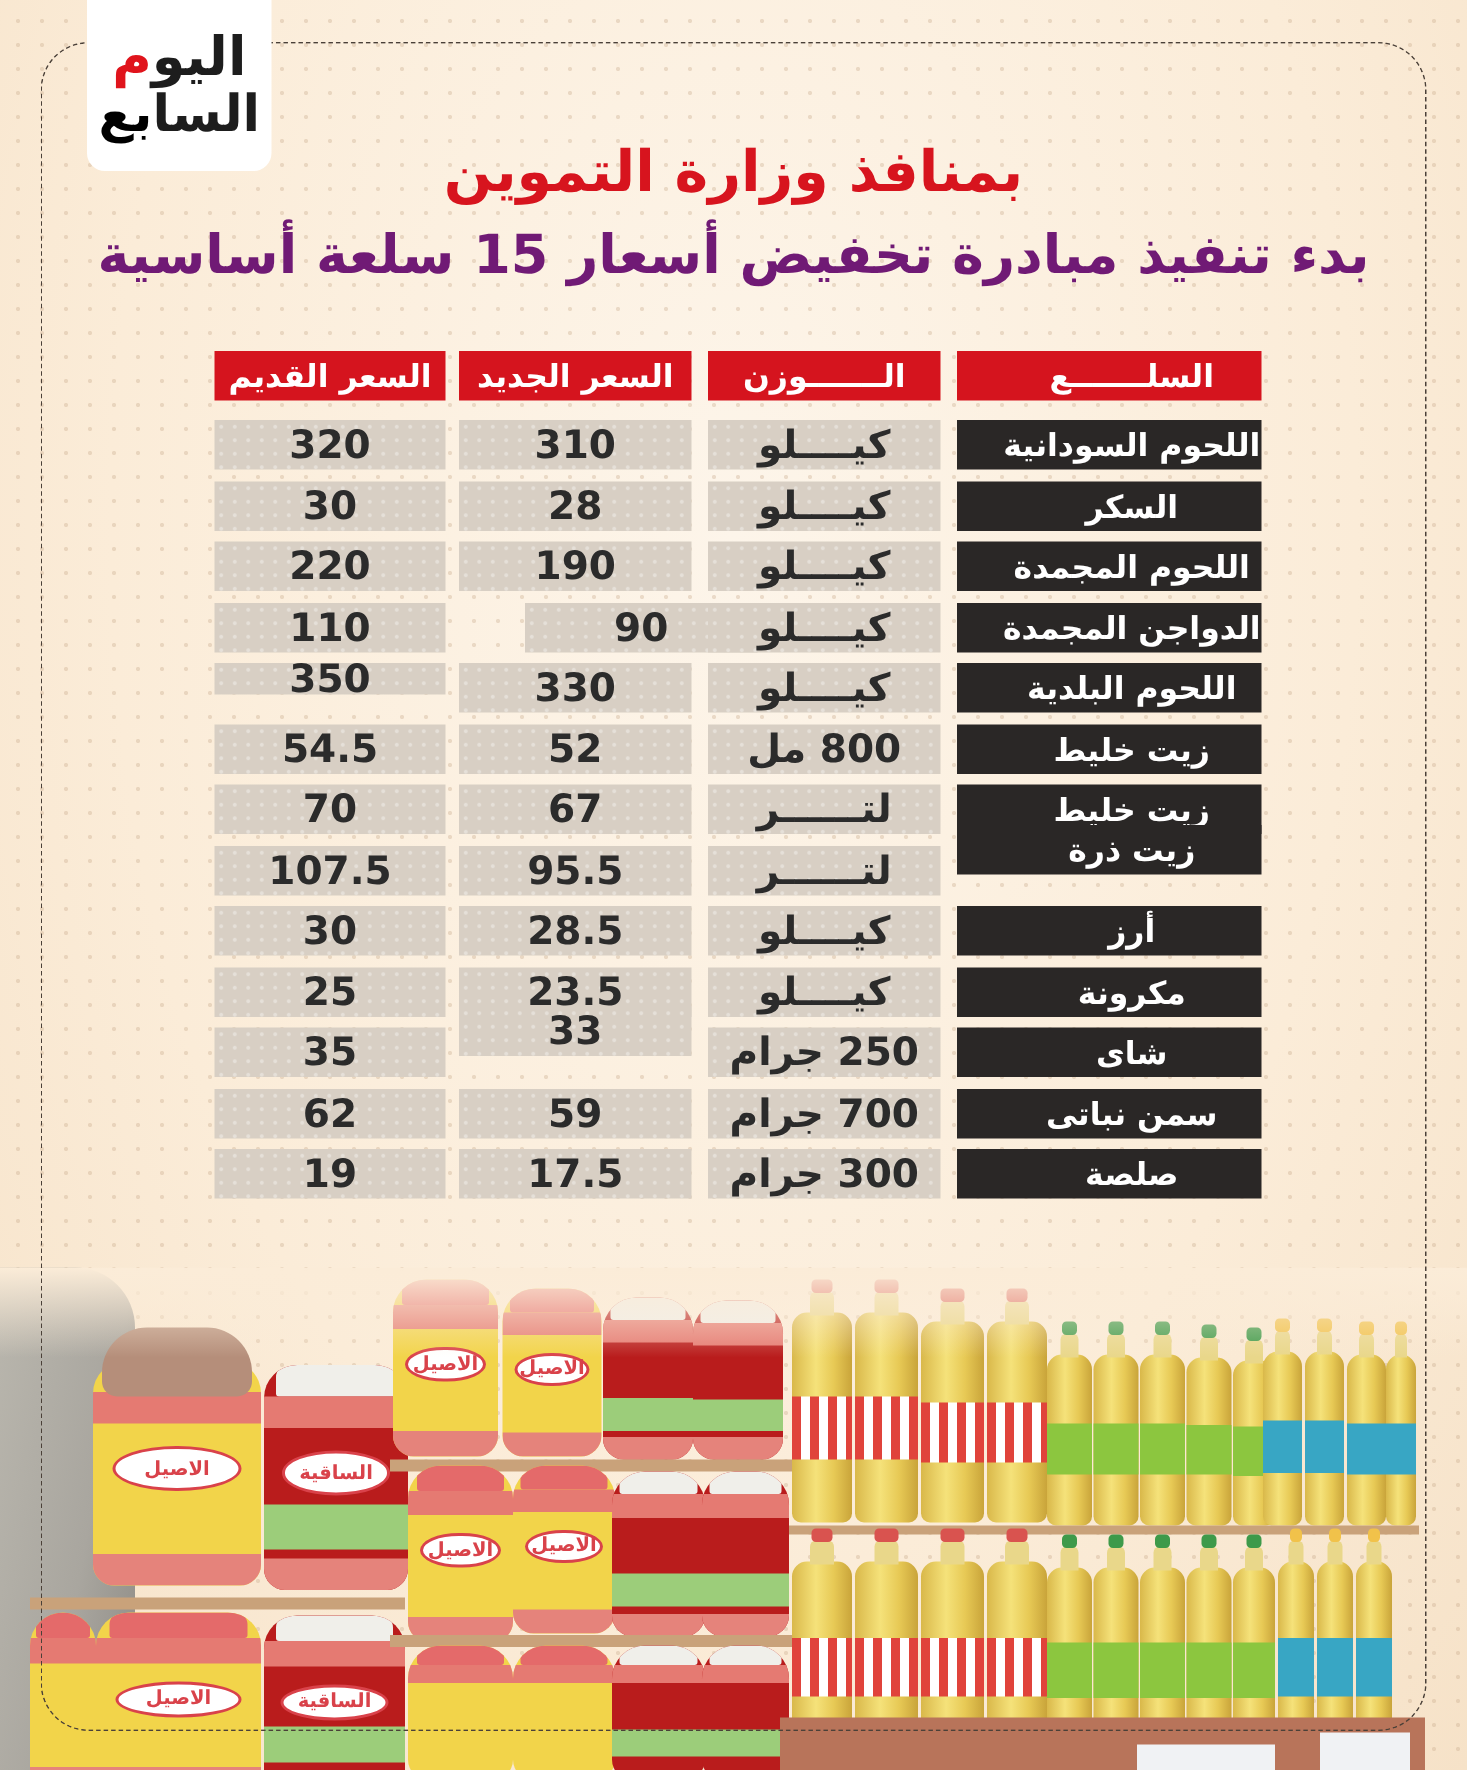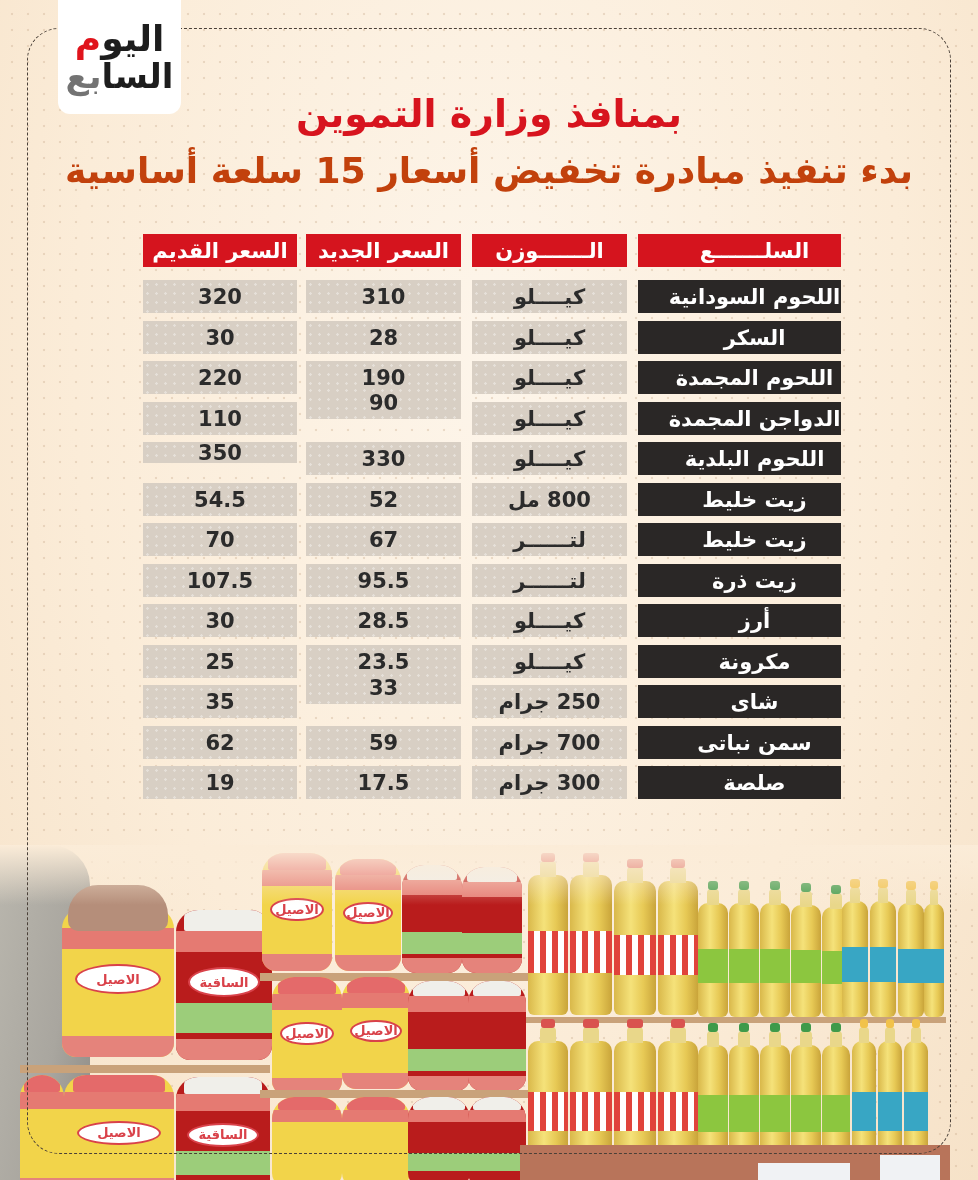--- a/index.html
+++ b/index.html
@@ -32,38 +32,38 @@
     z-index: 7;
     display: flex; flex-direction: column; align-items: center; justify-content: center;
     direction: rtl;
     font-family: "DejaVu Sans", sans-serif;
     font-weight: bold;
     line-height: 1;
   }
   .logo .l1 { font-size: 36px; color: #1d1d1d; letter-spacing: -1px; }
   .logo .l1 .r { color: #e0141c; }
   .logo .l2 { font-size: 34px; color: #1d1d1d; letter-spacing: -1px; margin-top: 2px; }
-  .logo .l2 .r { color: #737373; }
+  .logo .l2 .r { color: #000000; }
 
   .title {
     position: absolute;
     left: 0; right: 0; top: 92px;
     text-align: center;
     direction: rtl;
     color: #d7141e;
     font-weight: bold;
     font-size: 38px;
     z-index: 3;
   }
   .subtitle {
     position: absolute;
     left: 0; right: 0; top: 150px;
     text-align: center;
     direction: rtl;
-    color: #c2410c;
+    color: #701a75;
     font-weight: bold;
     font-size: 36px;
     z-index: 3;
   }
 
   .table {
     position: absolute;
     left: 143px; top: 234px;
     width: 698px;
     z-index: 3;
@@ -84,21 +84,21 @@
   .item {
     background: #2a2726;
     color: #ffffff;
     font-size: 21px;
   }
   .val {
     background: #d8cfc4;
     background-image: radial-gradient(circle, rgba(255,255,255,0.35) 1px, transparent 1.5px);
     background-size: 9px 9px;
     color: #2b2b2b;
-    font-size: 21px;
+    font-size: 26px;
   }
   .col-old  { left: 0;    width: 154px; }
   .col-new  { left: 163px; width: 155px; }
   .col-wt   { left: 329px; width: 155px; }
   .col-item { left: 495px; width: 203px; padding-left: 30px; }
 
   
   .photo {
     position: absolute;
     left: 0; top: 845px;
@@ -190,39 +190,39 @@
     <div class="cell item col-item" style="top: 46px; height: 33px;">اللحوم السودانية</div>
     <div class="cell val col-old" style="top: 87px; height: 33px;">30</div>
     <div class="cell val col-new" style="top: 87px; height: 33px;">28</div>
     <div class="cell val col-wt" style="top: 87px; height: 33px;">كيــــلو</div>
     <div class="cell item col-item" style="top: 87px; height: 33px;">السكر</div>
     <div class="cell val col-old" style="top: 127px; height: 33px;">220</div>
     <div class="cell val col-new" style="top: 127px; height: 33px;">190</div>
     <div class="cell val col-wt" style="top: 127px; height: 33px;">كيــــلو</div>
     <div class="cell item col-item" style="top: 127px; height: 33px;">اللحوم المجمدة</div>
     <div class="cell val col-old" style="top: 168px; height: 33px;">110</div>
-    <div class="cell val col-new" style="top: 152px; height: 33px;">90</div>
+    <div class="cell val col-new" style="top: 168px; height: 33px; margin-left: 44px;">90</div>
     <div class="cell val col-wt" style="top: 168px; height: 33px;">كيــــلو</div>
     <div class="cell item col-item" style="top: 168px; height: 33px;">الدواجن المجمدة</div>
     <div class="cell val col-old" style="top: 208px; height: 21px;">350</div>
     <div class="cell val col-new" style="top: 208px; height: 33px;">330</div>
     <div class="cell val col-wt" style="top: 208px; height: 33px;">كيــــلو</div>
     <div class="cell item col-item" style="top: 208px; height: 33px;">اللحوم البلدية</div>
     <div class="cell val col-old" style="top: 249px; height: 33px;">54.5</div>
     <div class="cell val col-new" style="top: 249px; height: 33px;">52</div>
     <div class="cell val col-wt" style="top: 249px; height: 33px;">800 مل</div>
     <div class="cell item col-item" style="top: 249px; height: 33px;">زيت خليط</div>
     <div class="cell val col-old" style="top: 289px; height: 33px;">70</div>
     <div class="cell val col-new" style="top: 289px; height: 33px;">67</div>
     <div class="cell val col-wt" style="top: 289px; height: 33px;">لتــــــر</div>
     <div class="cell item col-item" style="top: 289px; height: 33px;">زيت خليط</div>
     <div class="cell val col-old" style="top: 330px; height: 33px;">107.5</div>
     <div class="cell val col-new" style="top: 330px; height: 33px;">95.5</div>
     <div class="cell val col-wt" style="top: 330px; height: 33px;">لتــــــر</div>
-    <div class="cell item col-item" style="top: 330px; height: 33px;">زيت ذرة</div>
+    <div class="cell item col-item" style="top: 316px; height: 33px;">زيت ذرة</div>
     <div class="cell val col-old" style="top: 370px; height: 33px;">30</div>
     <div class="cell val col-new" style="top: 370px; height: 33px;">28.5</div>
     <div class="cell val col-wt" style="top: 370px; height: 33px;">كيــــلو</div>
     <div class="cell item col-item" style="top: 370px; height: 33px;">أرز</div>
     <div class="cell val col-old" style="top: 411px; height: 33px;">25</div>
     <div class="cell val col-new" style="top: 411px; height: 33px;">23.5</div>
     <div class="cell val col-wt" style="top: 411px; height: 33px;">كيــــلو</div>
     <div class="cell item col-item" style="top: 411px; height: 33px;">مكرونة</div>
     <div class="cell val col-old" style="top: 451px; height: 33px;">35</div>
     <div class="cell val col-new" style="top: 437px; height: 33px;">33</div>

